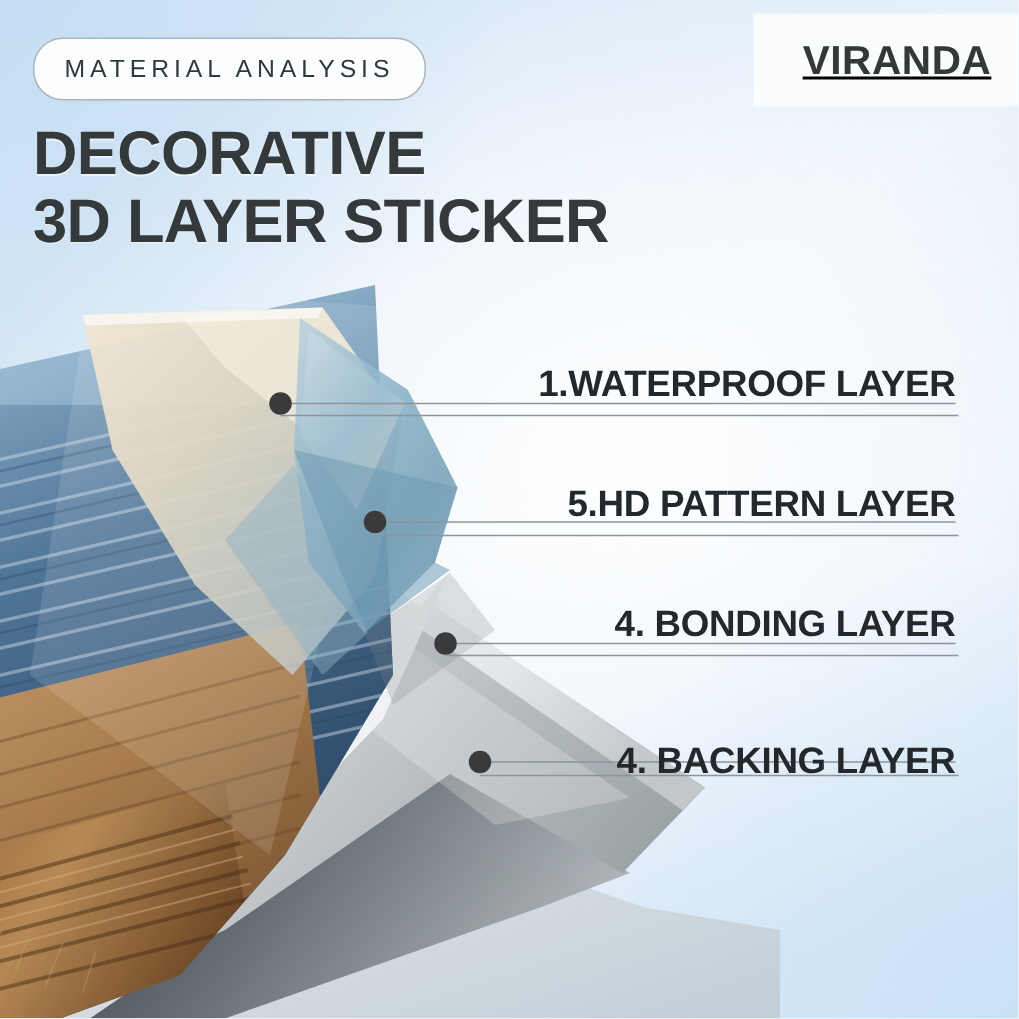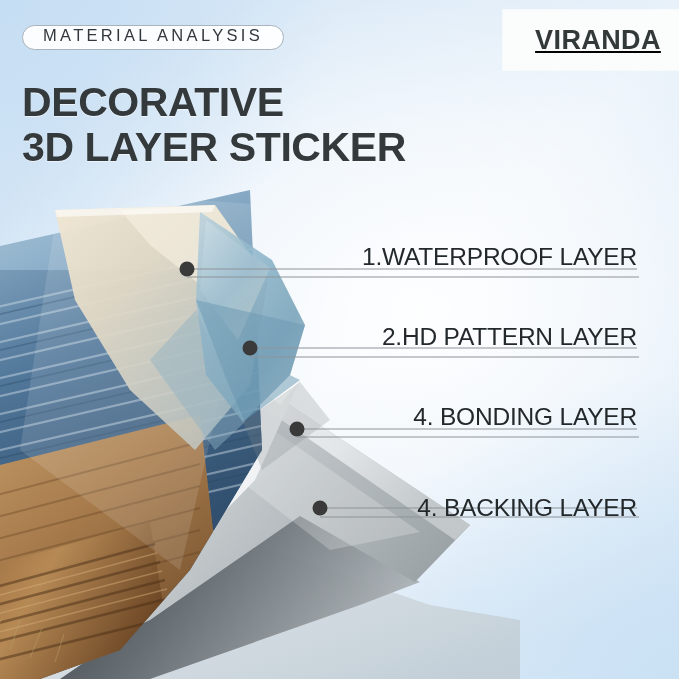--- a/index.html
+++ b/index.html
@@ -35,23 +35,24 @@
     right: 0; bottom: 0;
     width: 360px; height: 300px;
     background: radial-gradient(ellipse at 100% 100%, rgba(199,224,244,0.75) 0%, rgba(199,224,244,0.0) 72%);
   }
 
   
   .badge {
     position: absolute;
     left: 22px;
     top: 25px;
-    height: 25px;
+    height: 42px;
     padding: 0 20px;
     display: flex;
+    align-items: center;
     border: 1.4px solid #a9b3bb;
     border-radius: 20px;
     background: rgba(255,255,255,0.92);
     box-sizing: border-box;
   }
   .badge span {
     font-size: 16.5px;
     letter-spacing: 3.3px;
     color: #33383c;
     font-weight: 400;
@@ -109,21 +110,21 @@
   }
   .label-row {
     position: absolute;
     right: 42px;
     width: 420px;
     text-align: right;
     pointer-events: auto;
   }
   .label-row .txt {
     font-size: 24.5px;
-    font-weight: 400;
+    font-weight: 700;
     color: #23282b;
     letter-spacing: -0.2px;
     white-space: nowrap;
     display: inline-block;
   }
   .r1 { top: 243px; }
   .r2 { top: 323px; }
   .r3 { top: 403px; }
   .r4 { top: 494px; }
 
@@ -331,21 +332,21 @@
       <line x1="250" x2="639" y1="357" y2="357" stroke="#8d949a" stroke-width="1.1"></line>
       <line x1="297" x2="639" y1="437" y2="437" stroke="#8d949a" stroke-width="1.1"></line>
       <line x1="320" x2="639" y1="517" y2="517" stroke="#8d949a" stroke-width="1.1"></line>
     </svg>
 
   <div class="labels">
     <div class="label-row r1">
       <span class="txt">1.WATERPROOF LAYER</span>
     </div>
     <div class="label-row r2">
-      <span class="txt">2.HD PATTERN LAYER</span>
+      <span class="txt">5.HD PATTERN LAYER</span>
     </div>
     <div class="label-row r3">
       <span class="txt">4. BONDING LAYER</span>
     </div>
     <div class="label-row r4">
       <span class="txt">4. BACKING LAYER</span>
     </div>
   </div>
 
   <div class="badge">

